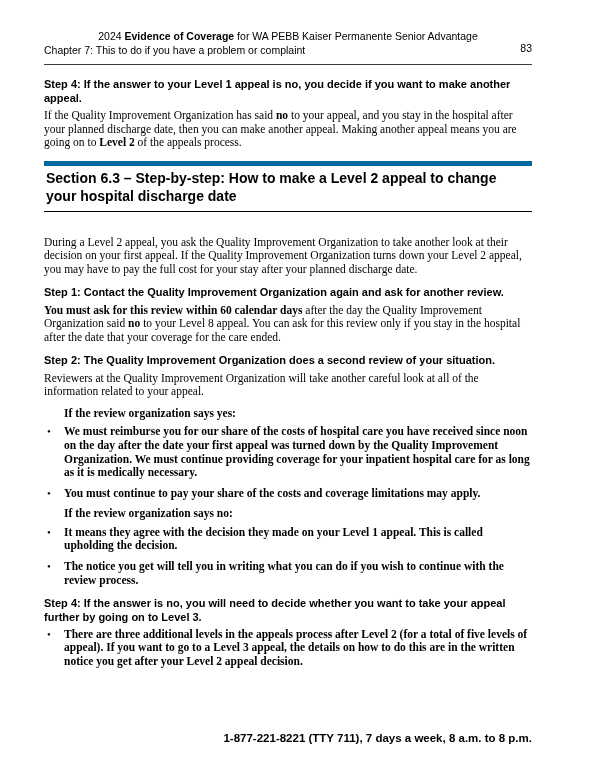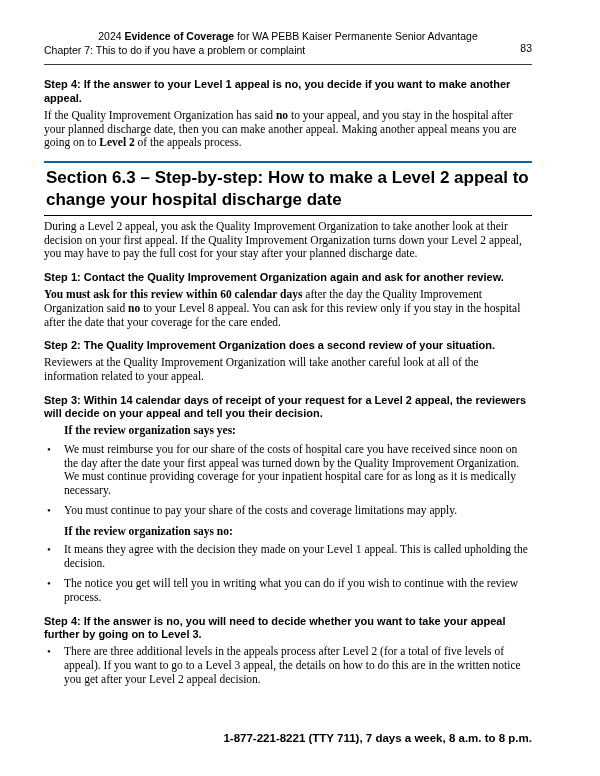--- a/index.html
+++ b/index.html
@@ -28,32 +28,32 @@
     font-weight:bold;
     font-size:11px;
     line-height:1.22;
     margin-top:10px;
     margin-bottom:4px;
   }
   .para { margin-bottom:8px; }
   .section-heading {
     font-family:"Liberation Sans", sans-serif;
     font-weight:bold;
-    font-size:17px;
+    font-size:14px;
     line-height:1.28;
-    border-top:2px solid #0369a1;
+    border-top:5px solid #0369a1;
     border-bottom:1px solid #000;
     padding:4px 2px 5px 2px;
     margin-top:11px;
-    margin-bottom:4px;
+    margin-bottom:24px;
   }
   .sub-heading { font-weight:bold; margin:2px 0 5px 20px;font-family:Liberation Serif, serif; }
   .bullet { display:flex; margin-bottom:7px; }
   .bullet-marker { flex:0 0 20px; width:20px; padding-left:3px; font-size:11px; }
-  .bullet-text { flex:1; }
+  .bullet-text { flex:1;font-weight:bold; }
   .b { font-weight:bold; }
   
   .footer {
     position:absolute;
     right:68px;
     bottom:32px;
     font-family:"Liberation Sans", sans-serif;
     font-weight:bold;
     font-size:11.5px;
     white-space:nowrap;
@@ -75,21 +75,20 @@
 
   <div class="doc-body">
       <div class="block step-heading"><span class="b">Step 4: If the answer to your Level 1 appeal is no, you decide if you want to make another appeal.</span></div>
       <div class="block para"><span>If the Quality Improvement Organization has said </span><span class="b">no</span><span> to your appeal, and you stay in the hospital after your planned discharge date, then you can make another appeal. Making another appeal means you are going on to </span><span class="b">Level 2</span><span> of the appeals process.</span></div>
       <div class="block section-heading"><span class="b">Section 6.3 – Step-by-step: How to make a Level 2 appeal to change your hospital discharge date</span></div>
       <div class="block para"><span>During a Level 2 appeal, you ask the Quality Improvement Organization to take another look at their decision on your first appeal. If the Quality Improvement Organization turns down your Level 2 appeal, you may have to pay the full cost for your stay after your planned discharge date.</span></div>
       <div class="block step-heading"><span class="b">Step 1: Contact the Quality Improvement Organization again and ask for another review.</span></div>
       <div class="block para"><span class="b">You must ask for this review within 60 calendar days</span><span> after the day the Quality Improvement Organization said </span><span class="b">no</span><span> to your Level 8 appeal. You can ask for this review only if you stay in the hospital after the date that your coverage for the care ended.</span></div>
       <div class="block step-heading"><span class="b">Step 2: The Quality Improvement Organization does a second review of your situation.</span></div>
       <div class="block para"><span>Reviewers at the Quality Improvement Organization will take another careful look at all of the information related to your appeal.</span></div>
-      <div class="block step-heading"><span class="b">Step 3: Within 14 calendar days of receipt of your request for a Level 2 appeal, the reviewers will decide on your appeal and tell you their decision.</span></div>
       <div class="block sub-heading"><span class="b">If the review organization says yes:</span></div>
       <div class="block bullet">
         <span class="bullet-marker">•</span>
         <span class="bullet-text"><span>We must reimburse you for our share of the costs of hospital care you have received since noon on the day after the date your first appeal was turned down by the Quality Improvement Organization. We must continue providing coverage for your inpatient hospital care for as long as it is medically necessary.</span></span>
       </div>
       <div class="block bullet">
         <span class="bullet-marker">•</span>
         <span class="bullet-text"><span>You must continue to pay your share of the costs and coverage limitations may apply.</span></span>
       </div>
       <div class="block sub-heading"><span class="b">If the review organization says no:</span></div>

